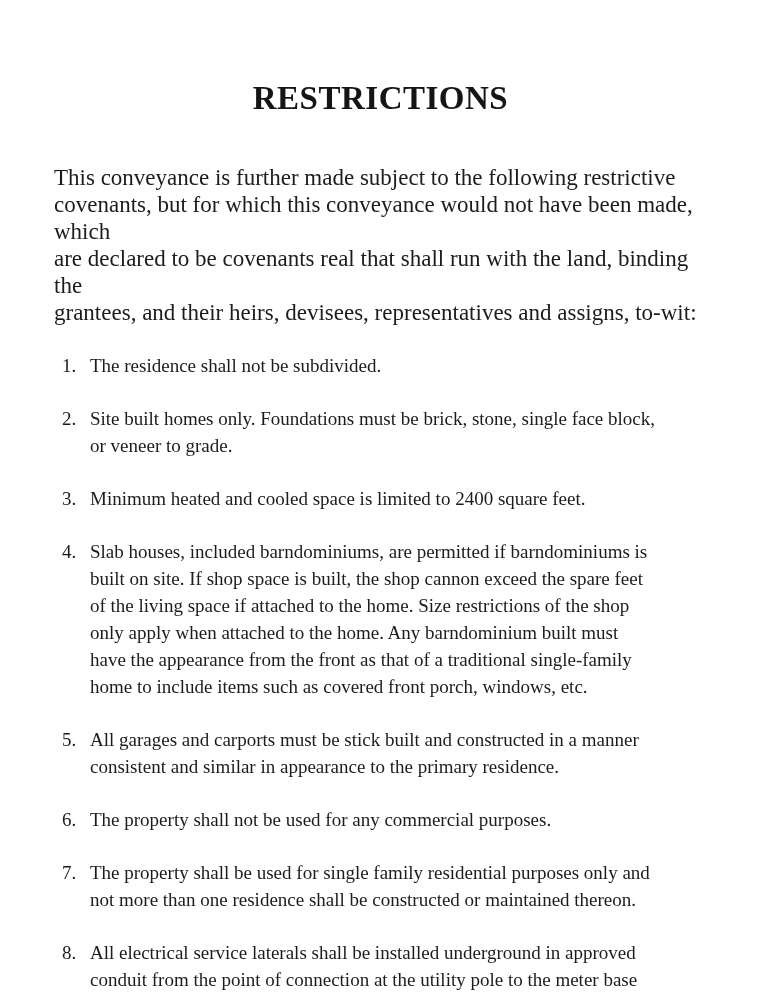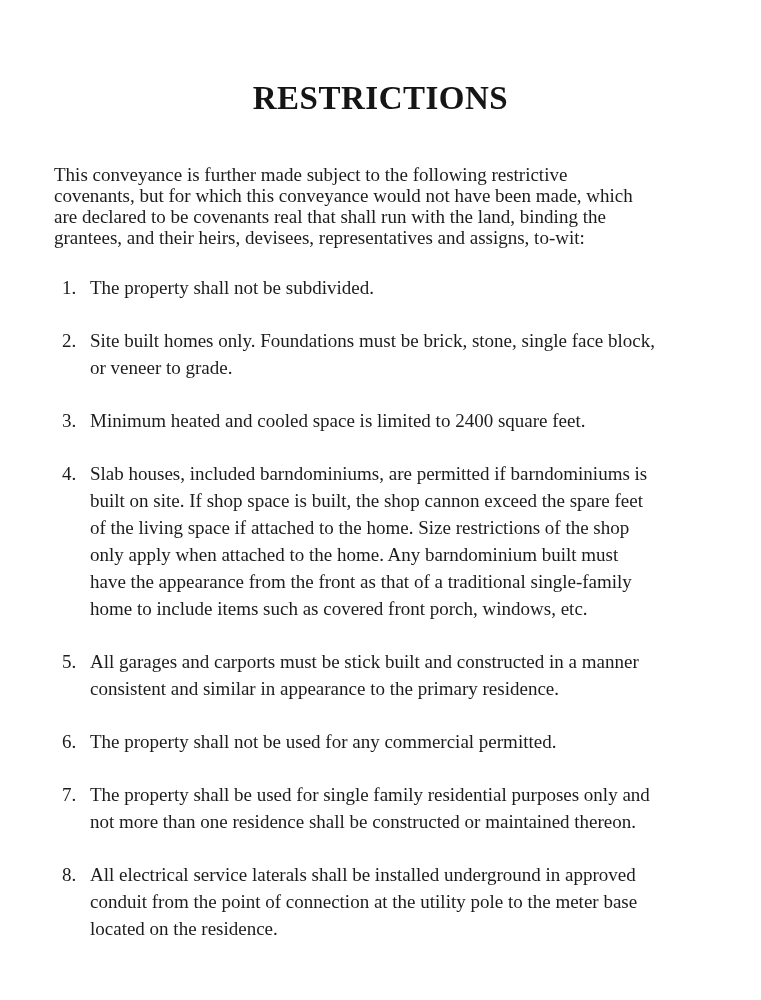--- a/index.html
+++ b/index.html
@@ -23,22 +23,22 @@
     margin: 0;
     text-align: center;
     font-size: 33px;
     font-weight: bold;
     line-height: 40px;
     letter-spacing: 0.5px;
     color: #151515;
   }
   .intro {
     margin: 46px 40px 0 54px;
-    font-size: 19px;
-    line-height: 21px;
+    font-size: 23px;
+    line-height: 27px;
     white-space: pre-line;
   }
   .list {
     margin: 21px 30px 0 62px;
   }
   .item {
     display: flex;
     margin-top: 26px;
     font-size: 19px;
     line-height: 27px;
@@ -59,21 +59,21 @@
   <h1 class="title">RESTRICTIONS</h1>
 
   <p class="intro">This conveyance is further made subject to the following restrictive
 covenants, but for which this conveyance would not have been made, which
 are declared to be covenants real that shall run with the land, binding the
 grantees, and their heirs, devisees, representatives and assigns, to-wit:</p>
 
   <div class="list">
       <div class="item">
         <span class="num">1.</span>
-        <span class="text">The property shall not be subdivided.</span>
+        <span class="text">The residence shall not be subdivided.</span>
       </div>
       <div class="item">
         <span class="num">2.</span>
         <span class="text">Site built homes only. Foundations must be brick, stone, single face block,
 or veneer to grade.</span>
       </div>
       <div class="item">
         <span class="num">3.</span>
         <span class="text">Minimum heated and cooled space is limited to 2400 square feet.</span>
       </div>
@@ -86,21 +86,21 @@
 have the appearance from the front as that of a traditional single-family
 home to include items such as covered front porch, windows, etc.</span>
       </div>
       <div class="item">
         <span class="num">5.</span>
         <span class="text">All garages and carports must be stick built and constructed in a manner
 consistent and similar in appearance to the primary residence.</span>
       </div>
       <div class="item">
         <span class="num">6.</span>
-        <span class="text">The property shall not be used for any commercial permitted.</span>
+        <span class="text">The property shall not be used for any commercial purposes.</span>
       </div>
       <div class="item">
         <span class="num">7.</span>
         <span class="text">The property shall be used for single family residential purposes only and
 not more than one residence shall be constructed or maintained thereon.</span>
       </div>
       <div class="item">
         <span class="num">8.</span>
         <span class="text">All electrical service laterals shall be installed underground in approved
 conduit from the point of connection at the utility pole to the meter base

